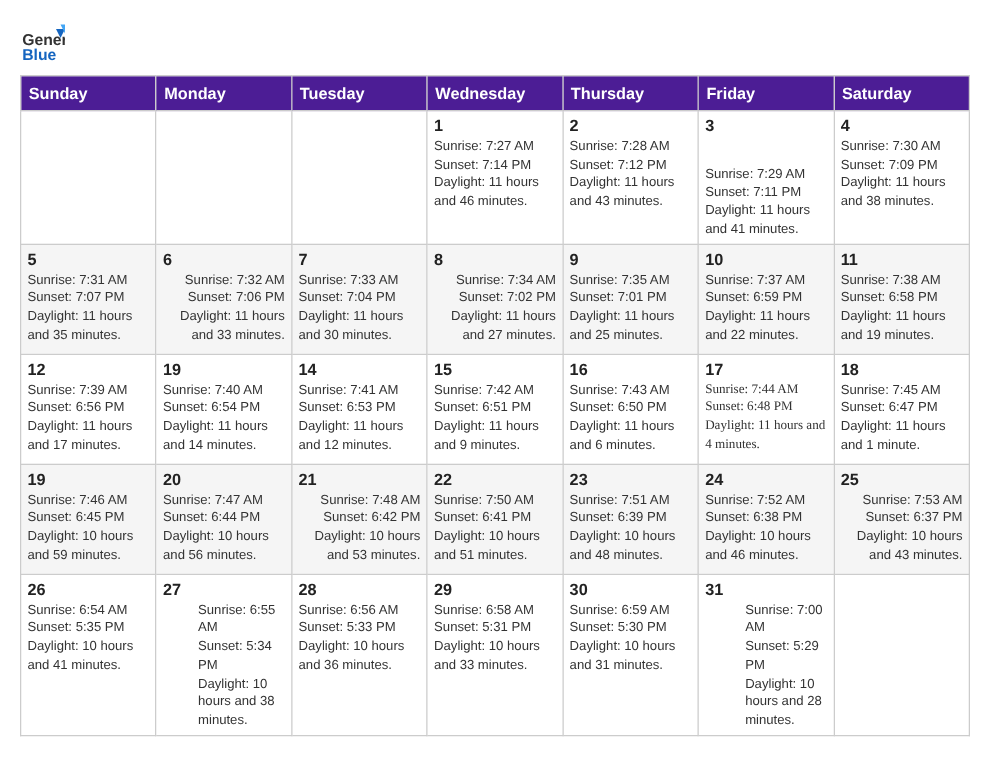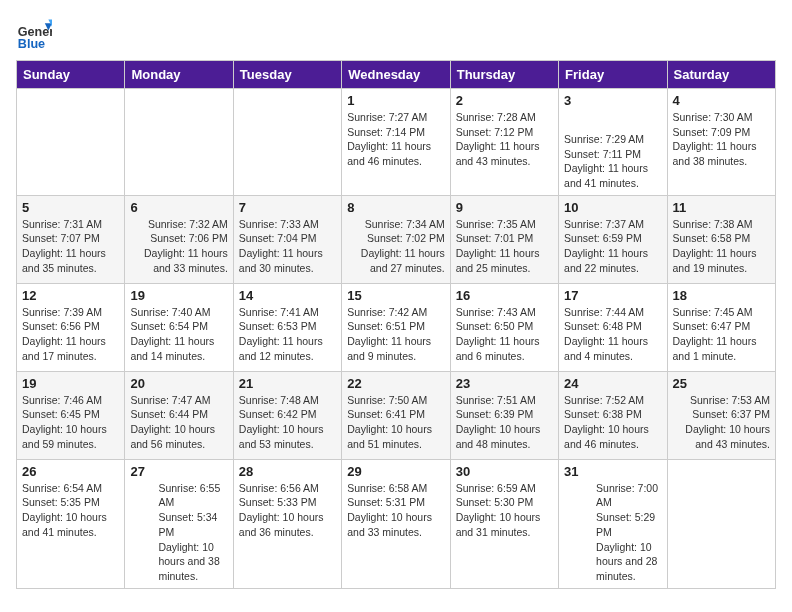--- a/index.html
+++ b/index.html
@@ -206,21 +206,21 @@
 Daylight: 11 hours and 9 minutes.</div>
         </td>
         <td>
           <span class="day-number">16</span>
           <div class="day-info" style="white-space: pre-line;">Sunrise: 7:43 AM
 Sunset: 6:50 PM
 Daylight: 11 hours and 6 minutes.</div>
         </td>
         <td>
           <span class="day-number">17</span>
-          <div class="day-info" style="white-space: pre-line;">Sunrise: 7:44 AM
+          <div class="day-info" style="white-space: pre-line; font-family: Liberation Serif, serif;">Sunrise: 7:44 AM
 Sunset: 6:48 PM
 Daylight: 11 hours and 4 minutes.</div>
         </td>
         <td>
           <span class="day-number">18</span>
           <div class="day-info" style="white-space: pre-line;">Sunrise: 7:45 AM
 Sunset: 6:47 PM
 Daylight: 11 hours and 1 minute.</div>
         </td>
       </tr>
@@ -232,21 +232,21 @@
 Daylight: 10 hours and 59 minutes.</div>
         </td>
         <td>
           <span class="day-number">20</span>
           <div class="day-info" style="white-space: pre-line;">Sunrise: 7:47 AM
 Sunset: 6:44 PM
 Daylight: 10 hours and 56 minutes.</div>
         </td>
         <td>
           <span class="day-number">21</span>
-          <div class="day-info" style="white-space: pre-line;">Sunrise: 7:48 AM
+          <div class="day-info" style="white-space: pre-line; text-align: right;">Sunrise: 7:48 AM
 Sunset: 6:42 PM
 Daylight: 10 hours and 53 minutes.</div>
         </td>
         <td>
           <span class="day-number">22</span>
           <div class="day-info" style="white-space: pre-line;">Sunrise: 7:50 AM
 Sunset: 6:41 PM
 Daylight: 10 hours and 51 minutes.</div>
         </td>
         <td>

